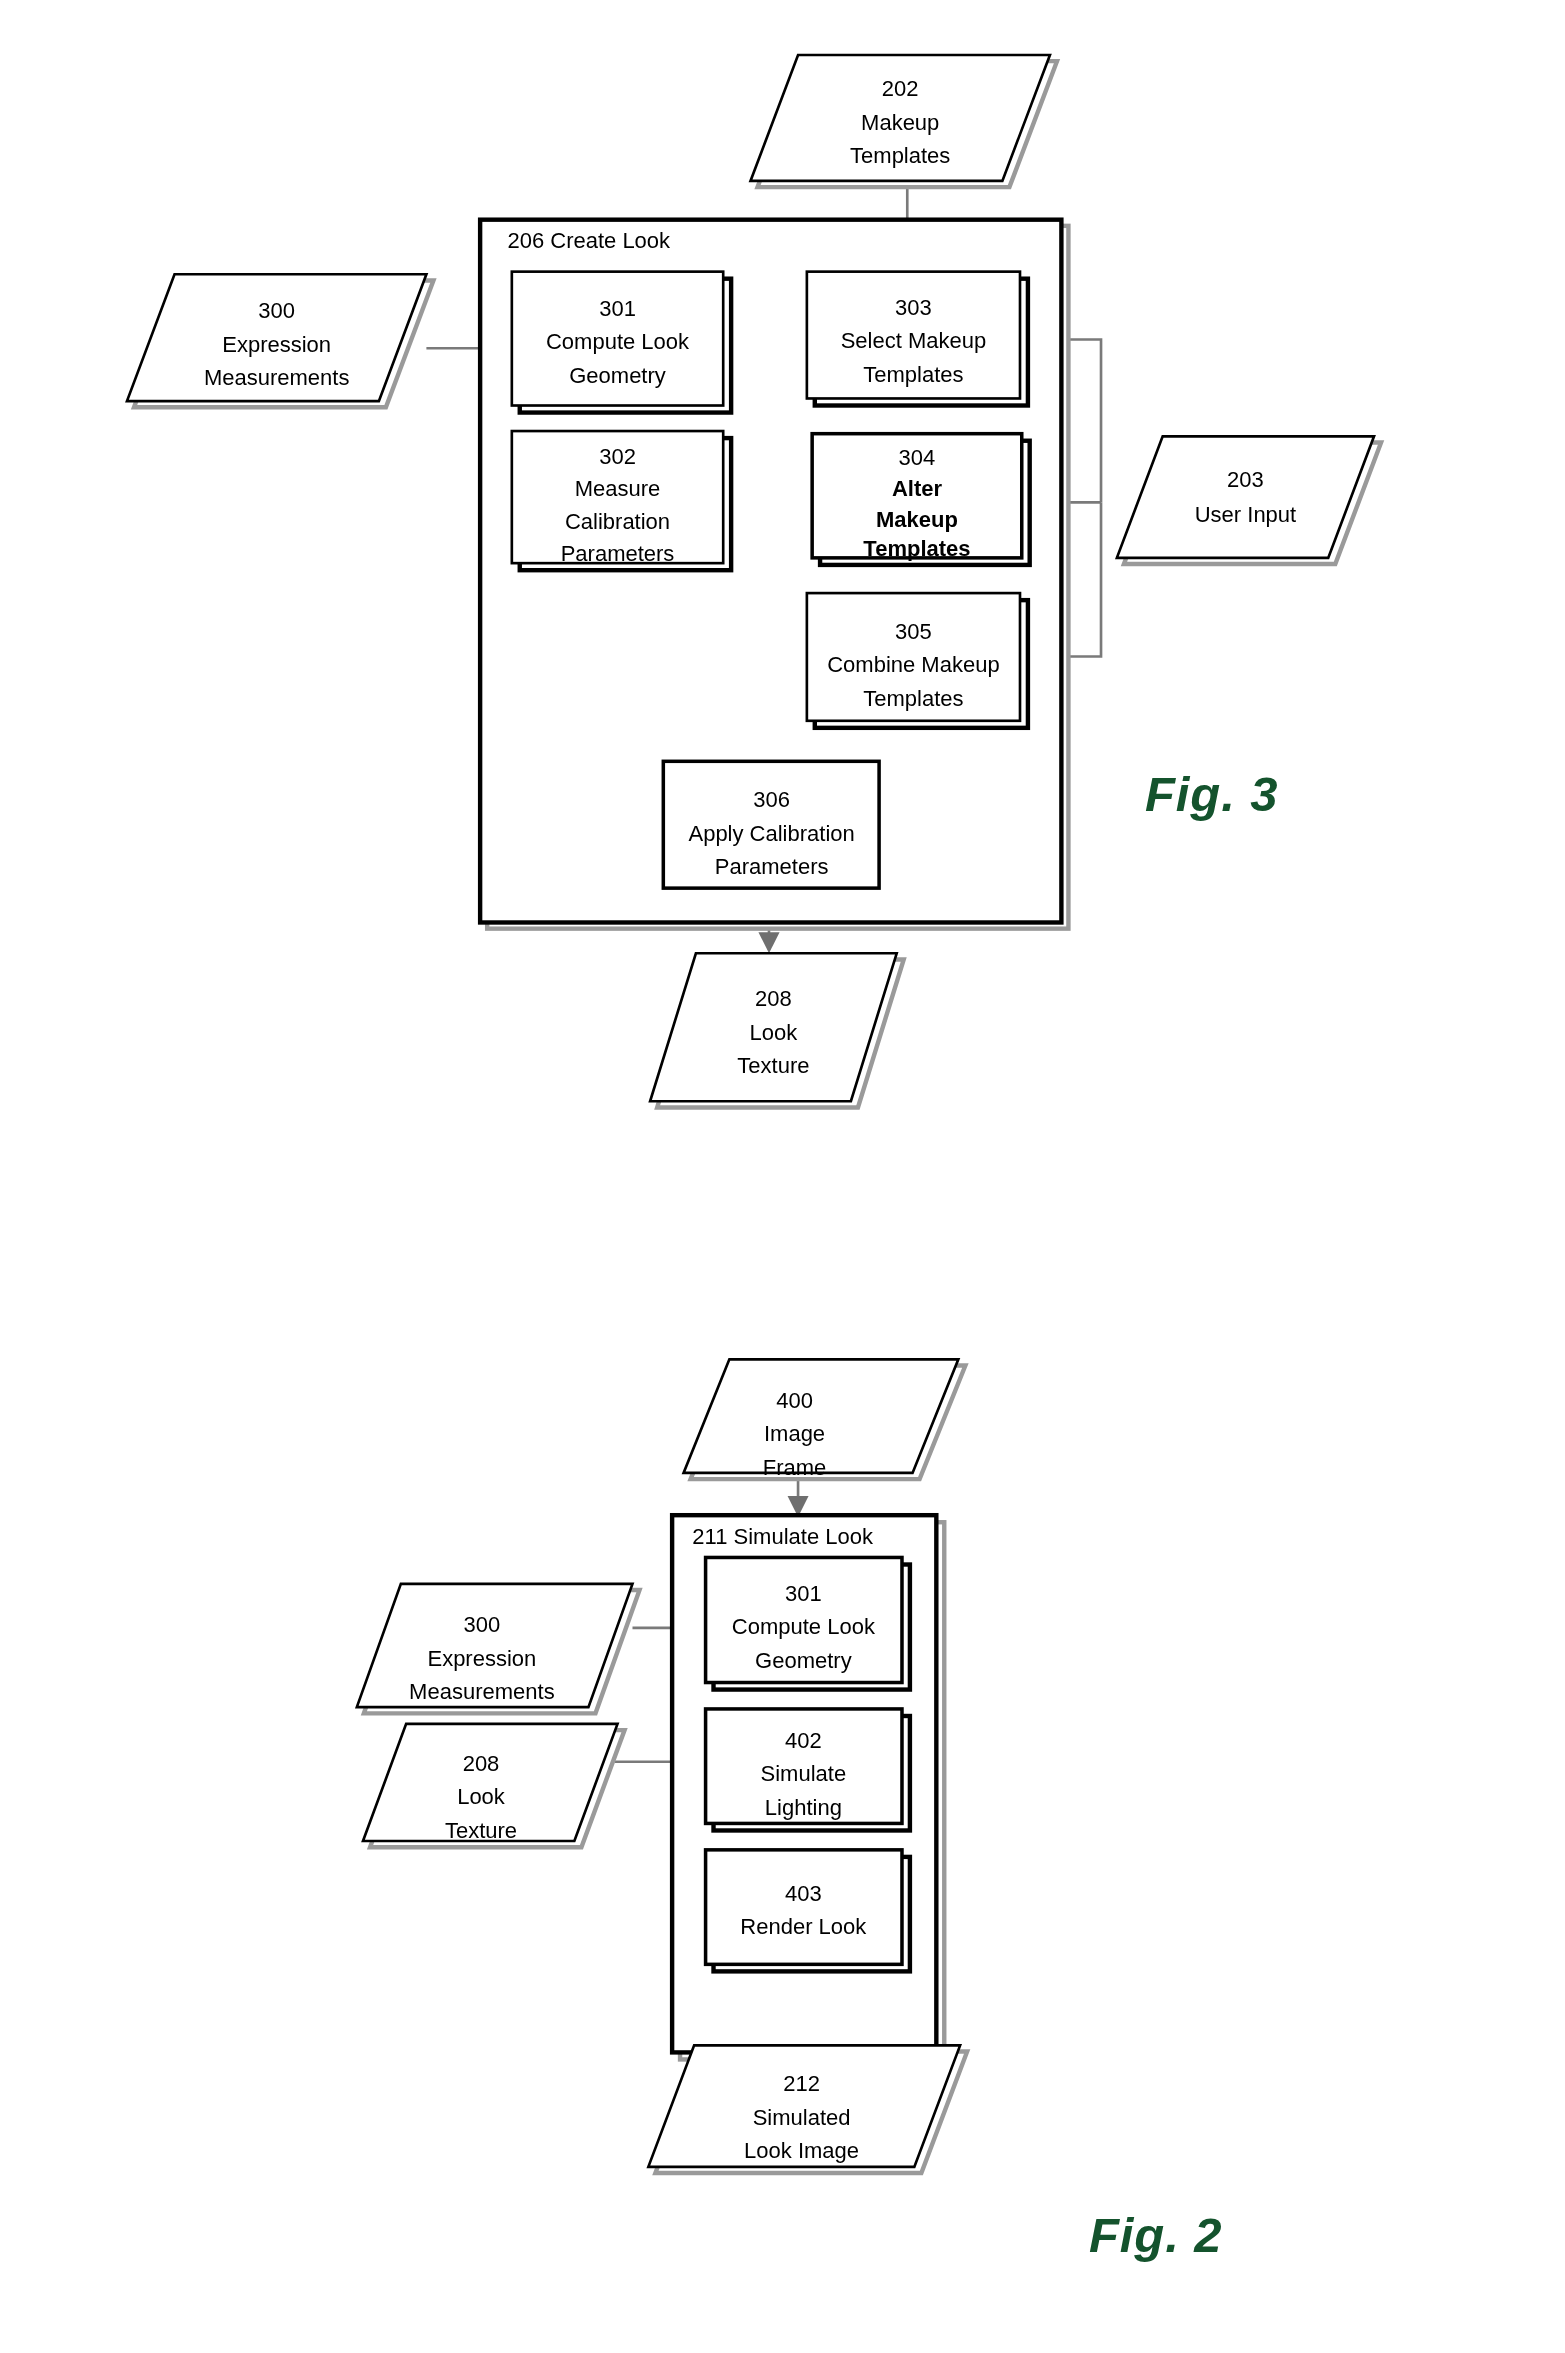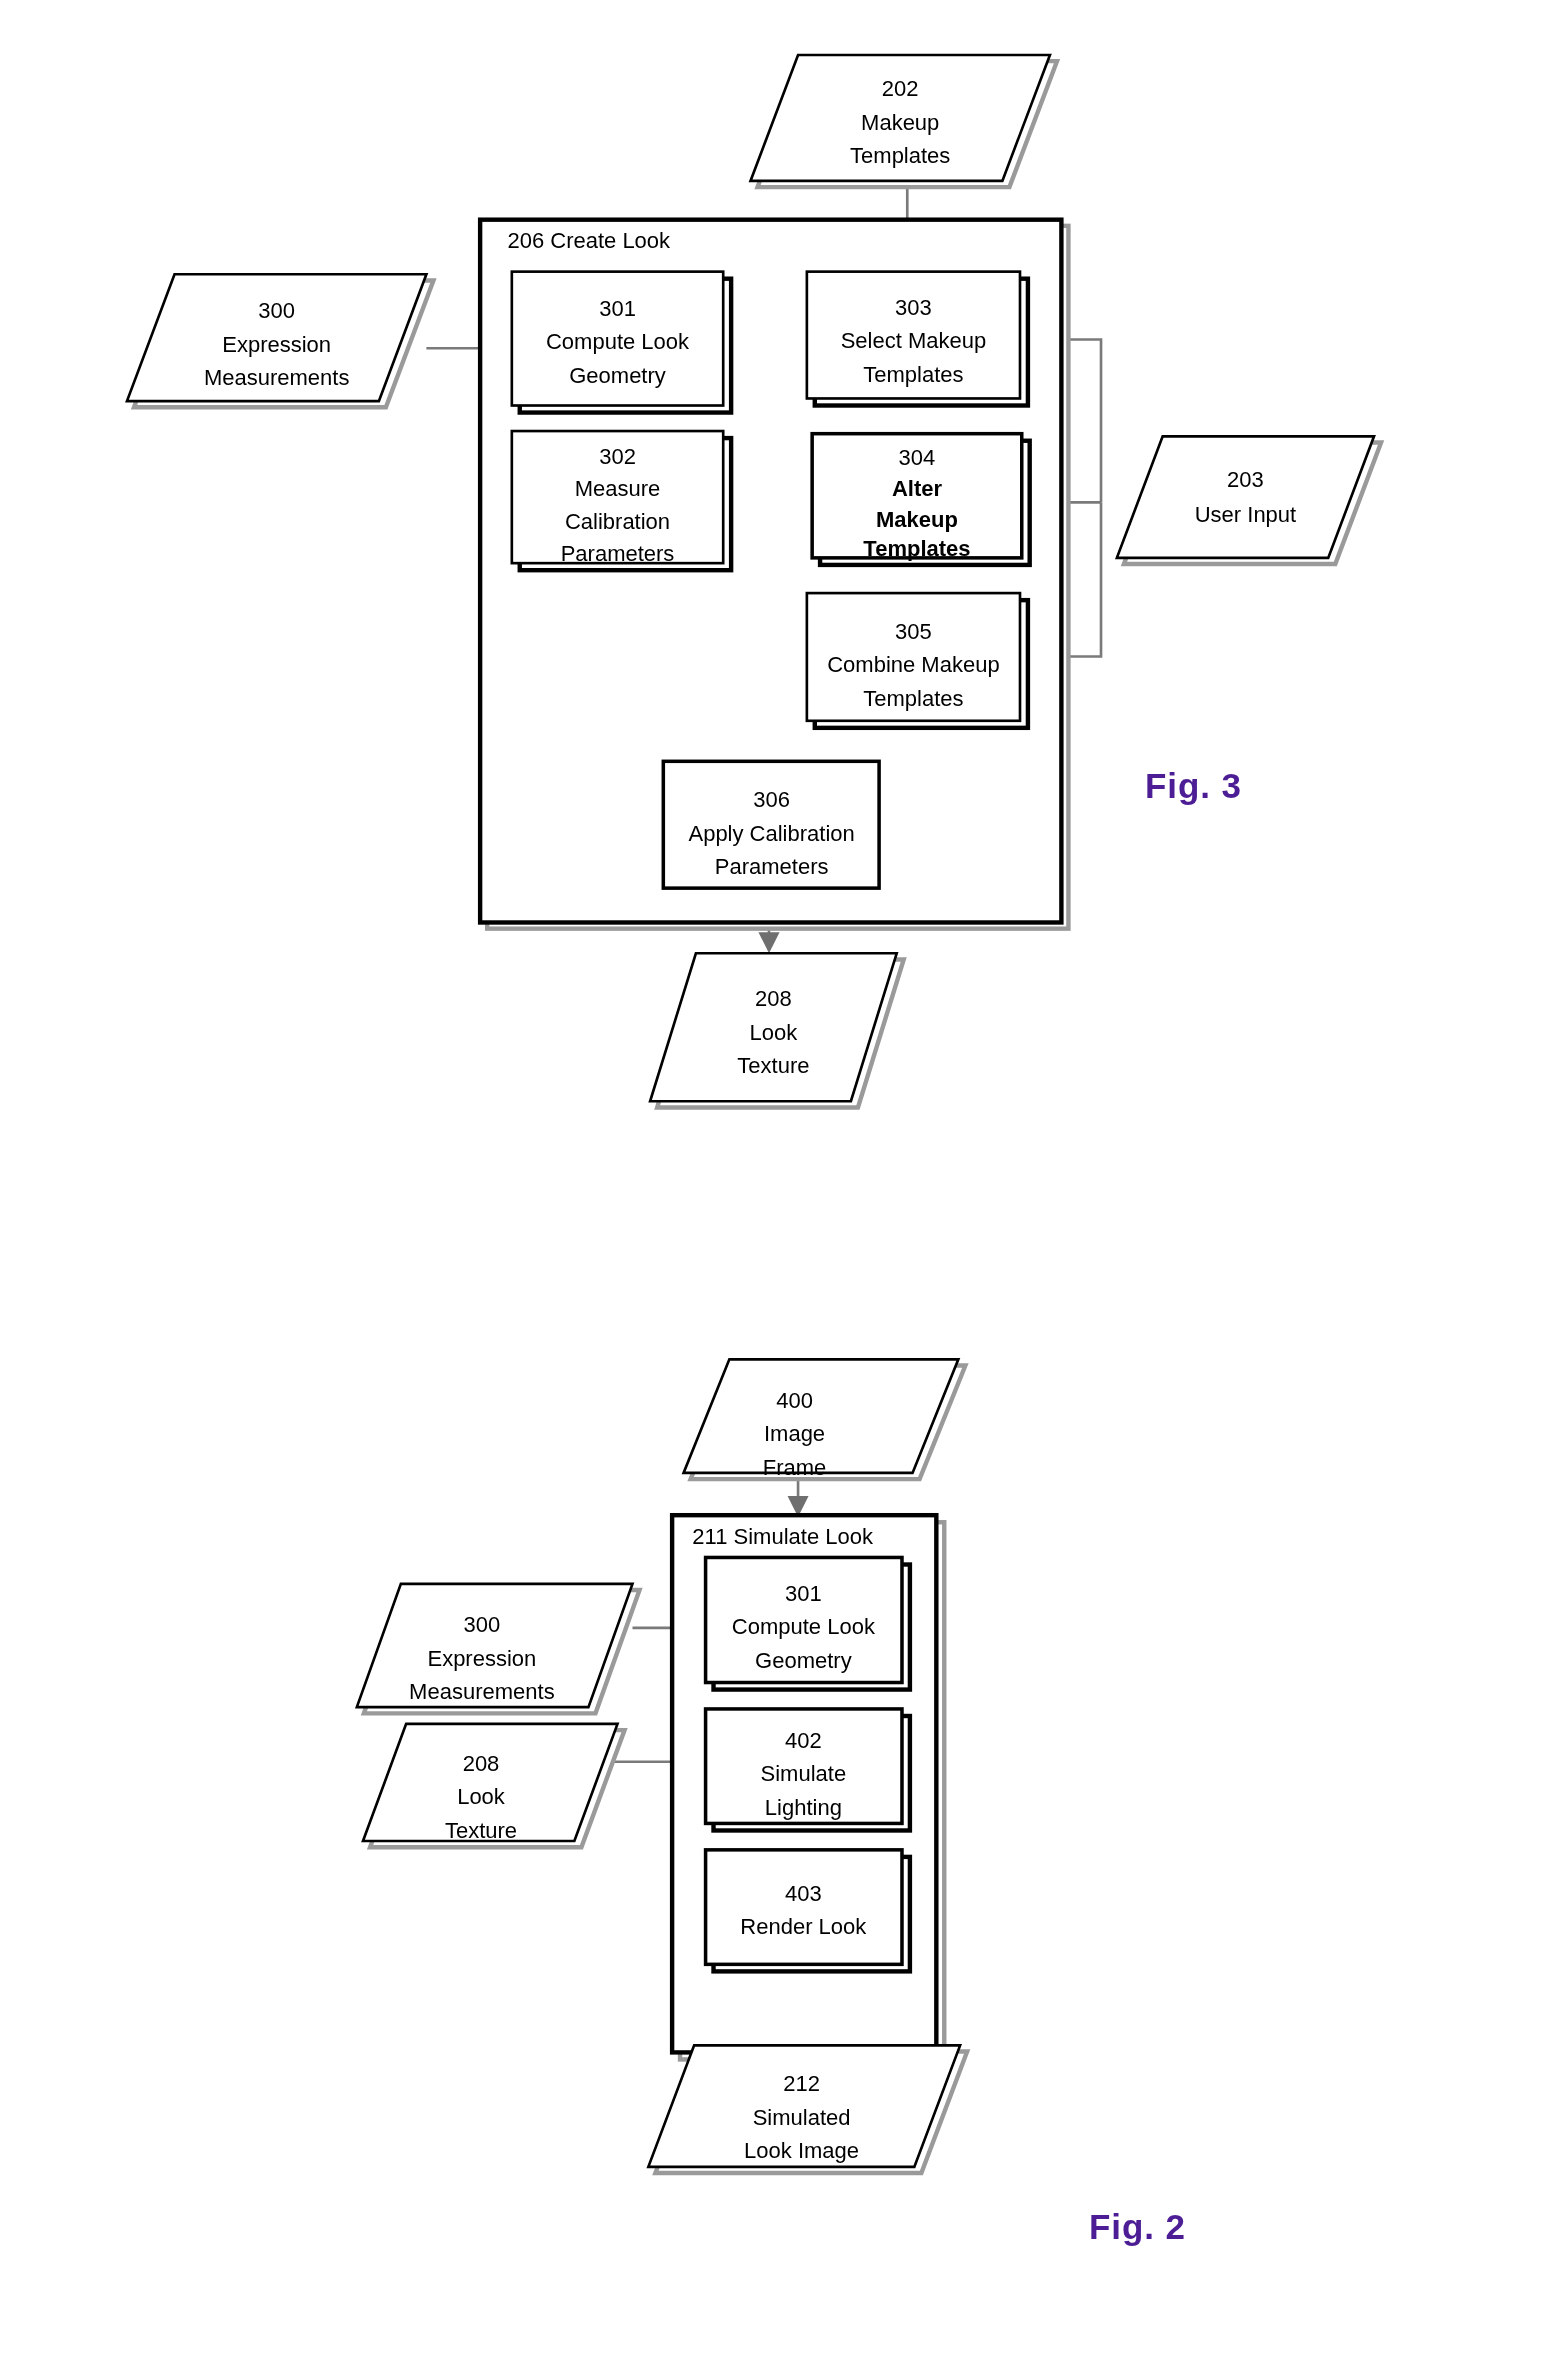--- a/index.html
+++ b/index.html
@@ -25,23 +25,24 @@
     position: absolute;
     left: 0; top: 0;
     width: 1565px;
     height: 2354px;
     display: block;
   }
   .fig-label {
     position: absolute;
     font-family: "Liberation Sans", sans-serif;
     font-weight: bold;
-    font-size: 35px;
+    font-style: italic;
+    font-size: 49px;
     letter-spacing: 0.9px;
-    color: #4c1d95;
+    color: #14532d;
     white-space: nowrap;
   }
   #fig3-label { left: 1129px; top: 766px; }
   #fig4-label { left: 1073px; top: 2207px; }
 </style>
 </head>
 <body>
 
 <div id="figure-sheet">
 

